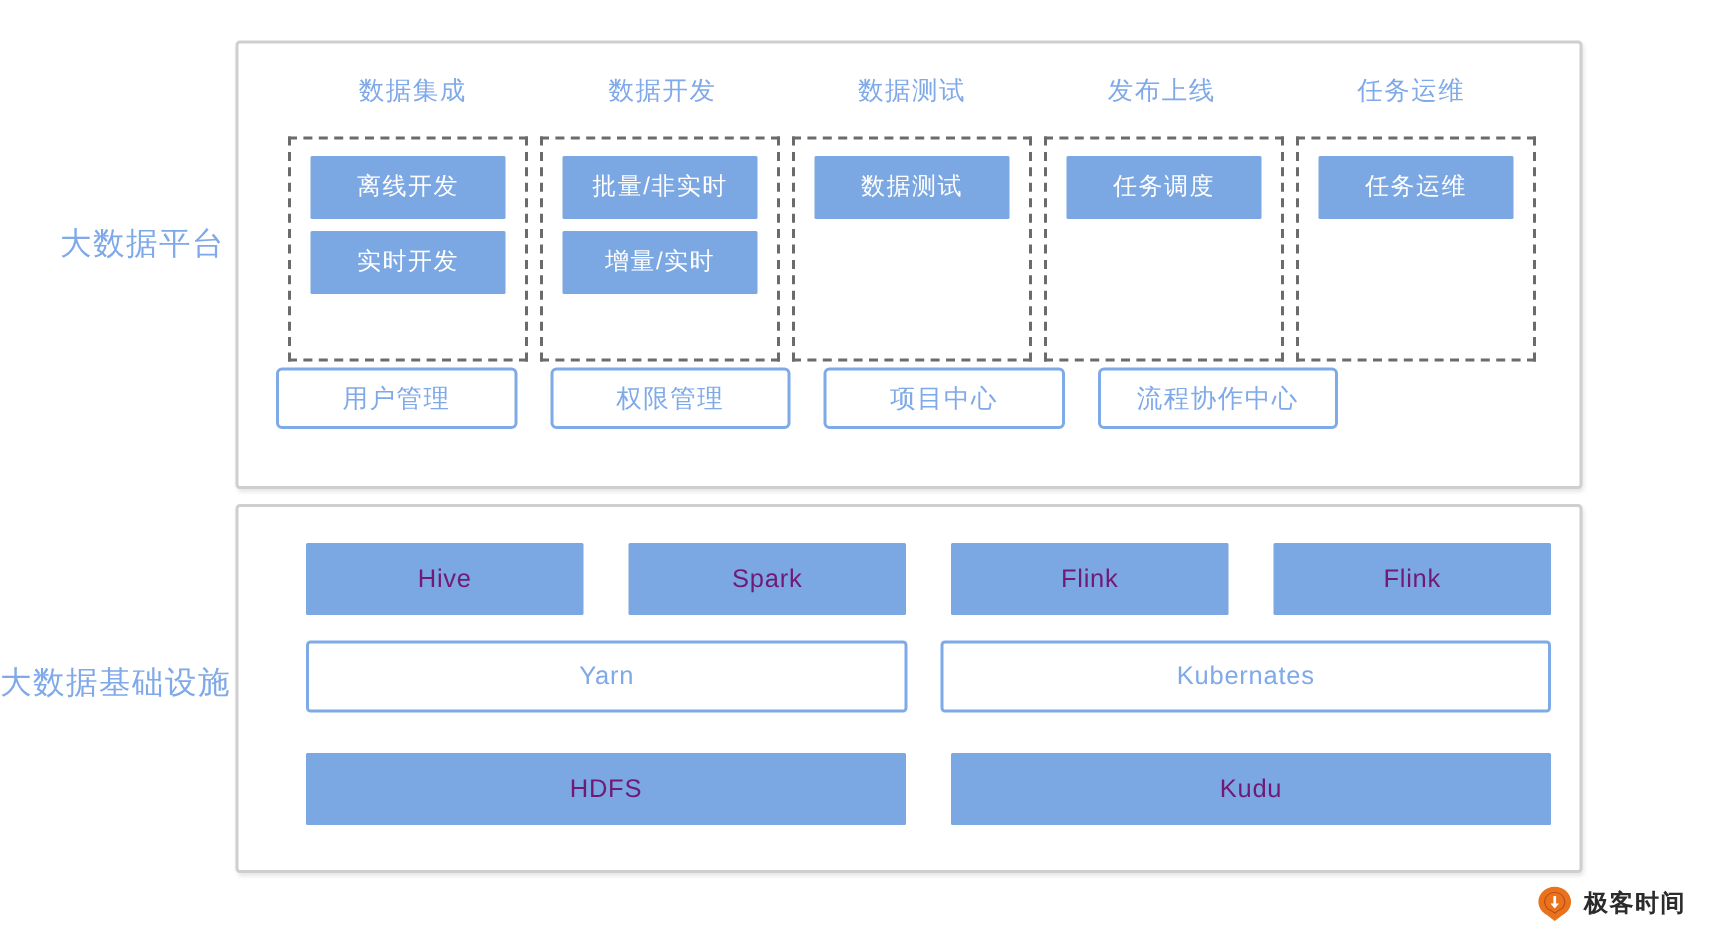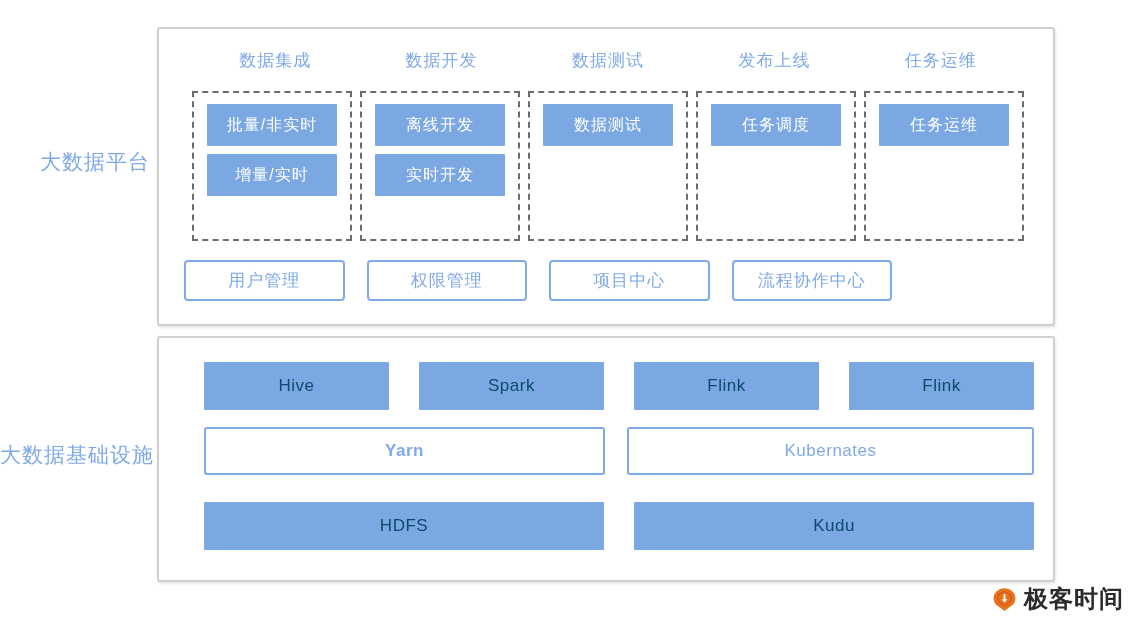--- a/index.html
+++ b/index.html
@@ -84,21 +84,21 @@
     line-height: 42px;
     text-align: center;
     letter-spacing: 1px;
     border-radius: 1px;
   }
 
   
   .service-row {
     position: absolute;
     left: 25px;
-    top: 231px;
+    top: 216px;
     width: 708px;
     display: flex;
     gap: 22px;
   }
   .outline-chip {
     flex: 1 1 0;
     border: 2px solid #7FAAE8;
     border-radius: 4px;
     color: #7FA9E8;
     font-size: 17px;
@@ -116,61 +116,61 @@
     left: 45px;
     width: 830px;
     display: flex;
   }
   #infra-row-engines { top: 24px; gap: 30px; }
   #infra-row-sched   { top: 89px; gap: 22px; }
   #infra-row-storage { top: 164px; gap: 30px; }
 
   .infra-blue {
     background: #7BA7E2;
-    color: #0c4a6e;
+    color: #701a75;
     font-size: 17px;
     height: 48px;
     line-height: 48px;
     text-align: center;
     letter-spacing: 0.5px;
     border-radius: 1px;
   }
   .infra-outline {
     border: 2px solid #7FAAE8;
     border-radius: 3px;
     background: #ffffff;
     color: #7FA9E8;
     font-size: 17px;
     height: 48px;
     line-height: 44px;
     text-align: center;
     letter-spacing: 0.5px;
     box-sizing: border-box;
   }
   .g1 { flex: 1 1 0; }
-  .g-yarn { flex: 0 0 401px; font-weight: bold; }
+  .g-yarn { flex: 0 0 401px; }
   .g-k8s  { flex: 1 1 0; }
 
   
   #brand {
     position: absolute;
     right: 18px;
     bottom: 10px;
     display: flex;
     align-items: center;
     gap: 7px;
   }
   #brand-mark {
     width: 25px;
     height: 25px;
     position: relative;
   }
   #brand-text {
     color: #2b2b2b;
-    font-size: 24px;
+    font-size: 16px;
     font-weight: bold;
     letter-spacing: 1px;
   }
 </style>
 </head>
 <body>
 
 <div class="side-label" id="label-platform">大数据平台</div>
 
 <div class="side-label" id="label-infra">大数据基础设施</div>
@@ -181,27 +181,27 @@
     <div class="stage-header">数据集成</div>
     <div class="stage-header">数据开发</div>
     <div class="stage-header">数据测试</div>
     <div class="stage-header">发布上线</div>
     <div class="stage-header">任务运维</div>
   </div>
 
   <div class="stage-row">
 
     <div class="stage-col">
+      <div class="blue-chip">离线开发</div>
+      <div class="blue-chip">实时开发</div>
+    </div>
+
+    <div class="stage-col">
       <div class="blue-chip">批量/非实时</div>
       <div class="blue-chip">增量/实时</div>
-    </div>
-
-    <div class="stage-col">
-      <div class="blue-chip">离线开发</div>
-      <div class="blue-chip">实时开发</div>
     </div>
 
     <div class="stage-col">
       <div class="blue-chip">数据测试</div>
     </div>
 
     <div class="stage-col">
       <div class="blue-chip">任务调度</div>
     </div>
 

